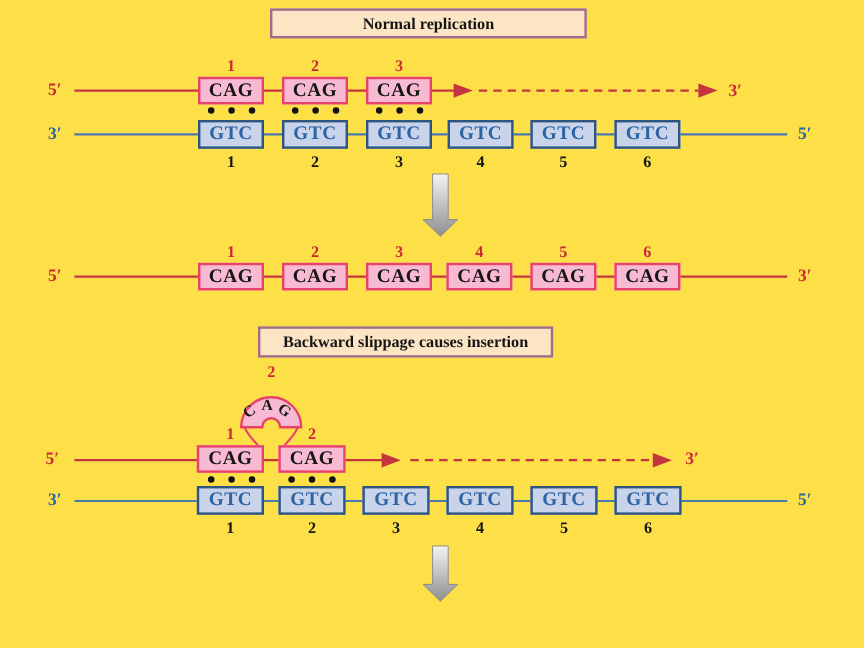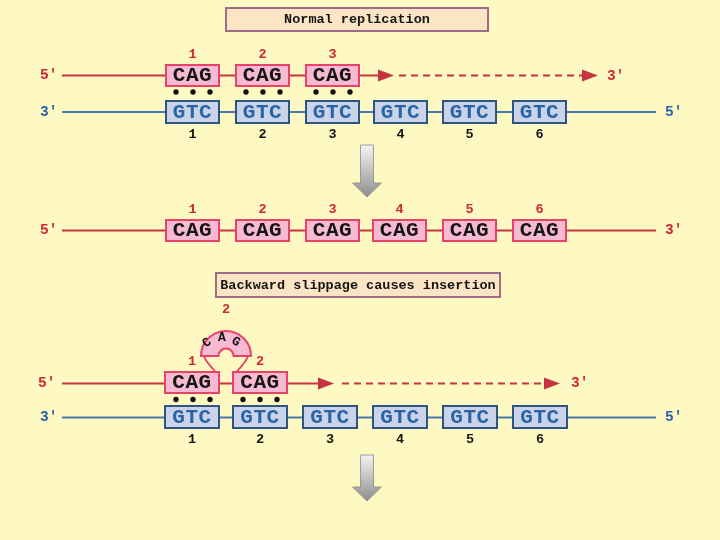--- a/index.html
+++ b/index.html
@@ -1,23 +1,23 @@
 <!DOCTYPE html>
 <html><head>
 <meta charset="utf-8">
 <style>
   html,body{margin:0;padding:0;background:#fff;}
-  #fig{position:relative;width:720px;height:540px;background:#fef9c3;overflow:hidden;
-       font-family:Liberation Mono, monospace;
+  #fig{position:relative;width:720px;height:540px;background:#fde047;overflow:hidden;
+       font-family:Liberation Serif, serif;
        --red-line:#c63440;--red-border:#e8426b;--pink-fill:#f8bad2;--red-num:#cc2936;
        --blue-line:#4a79ae;--blue-border:#2e5480;--blue-fill:#c9d3ea;--blue-text:#2b63a5;
        --peach-fill:#fbe5c5;--peach-border:#a06d88;}
   #art{position:absolute;left:0;top:0;z-index:1;}
   .box{position:absolute;z-index:3;box-sizing:border-box;display:flex;align-items:center;justify-content:center;
-       font-weight:bold;font-size:21px;letter-spacing:.5px;}
+       font-weight:bold;font-size:16px;letter-spacing:.5px;}
   .cag{background:var(--pink-fill);border:2px solid var(--red-border);color:#151515;}
   .gtc{background:var(--blue-fill);border:2px solid var(--blue-border);color:var(--blue-text);}
   .num{position:absolute;z-index:3;width:24px;text-align:center;font-weight:bold;font-size:13.5px;}
   .num.red{color:var(--red-num);}
   .num.black{color:#151515;}
   .end-label{position:absolute;z-index:3;font-weight:bold;font-size:14.5px;}
   .end-label.red{color:var(--red-num);}
   .end-label.blue{color:var(--blue-text);}
   .titlebox{position:absolute;z-index:4;box-sizing:border-box;background:var(--peach-fill);
        border:2px solid var(--peach-border);display:flex;align-items:center;justify-content:center;
@@ -90,21 +90,21 @@
     <g>
       <line x1="62" y1="417.5" x2="656" y2="417.5" style="stroke:var(--blue-line)" stroke-width="1.8"></line>
     </g>
 
     <g>
       <polygon points="360.5,455 373.5,455 373.5,487 381.5,487 367,501 352.5,487 360.5,487" fill="url(#gg)" stroke="#8a8a8a" stroke-width="0.8"></polygon>
     </g>
   </svg>
 
   <div class="titlebox" style="left:225px;top:7px;width:264px;height:25px">Normal replication</div>
-  <div class="titlebox" style="left:215px;top:272px;width:286px;height:26px">Backward slippage causes insertion</div>
+  <div class="titlebox" style="left:215px;top:272px;width:246px;height:26px">Backward slippage causes insertion</div>
 
   <div class="end-label red" style="left:40px;top:67px">5′</div>
   <div class="end-label red" style="left:607px;top:68px">3′</div>
   <div class="end-label blue" style="left:40px;top:104px">3′</div>
   <div class="end-label blue" style="left:665px;top:104px">5′</div>
   <div class="end-label red" style="left:40px;top:222px">5′</div>
   <div class="end-label red" style="left:665px;top:222px">3′</div>
   <div class="end-label red" style="left:38px;top:375px">5′</div>
   <div class="end-label red" style="left:571px;top:375px">3′</div>
   <div class="end-label blue" style="left:40px;top:409px">3′</div>

